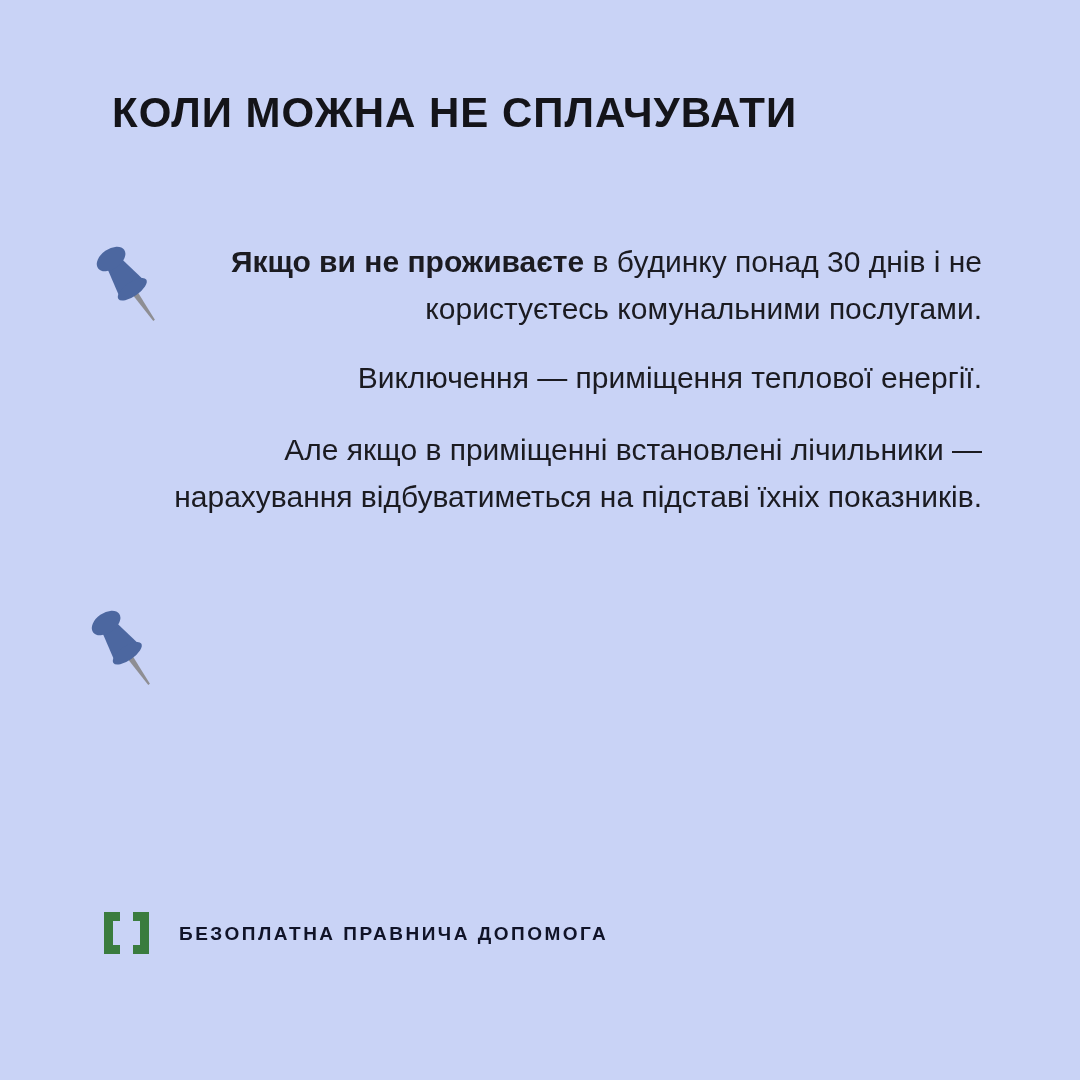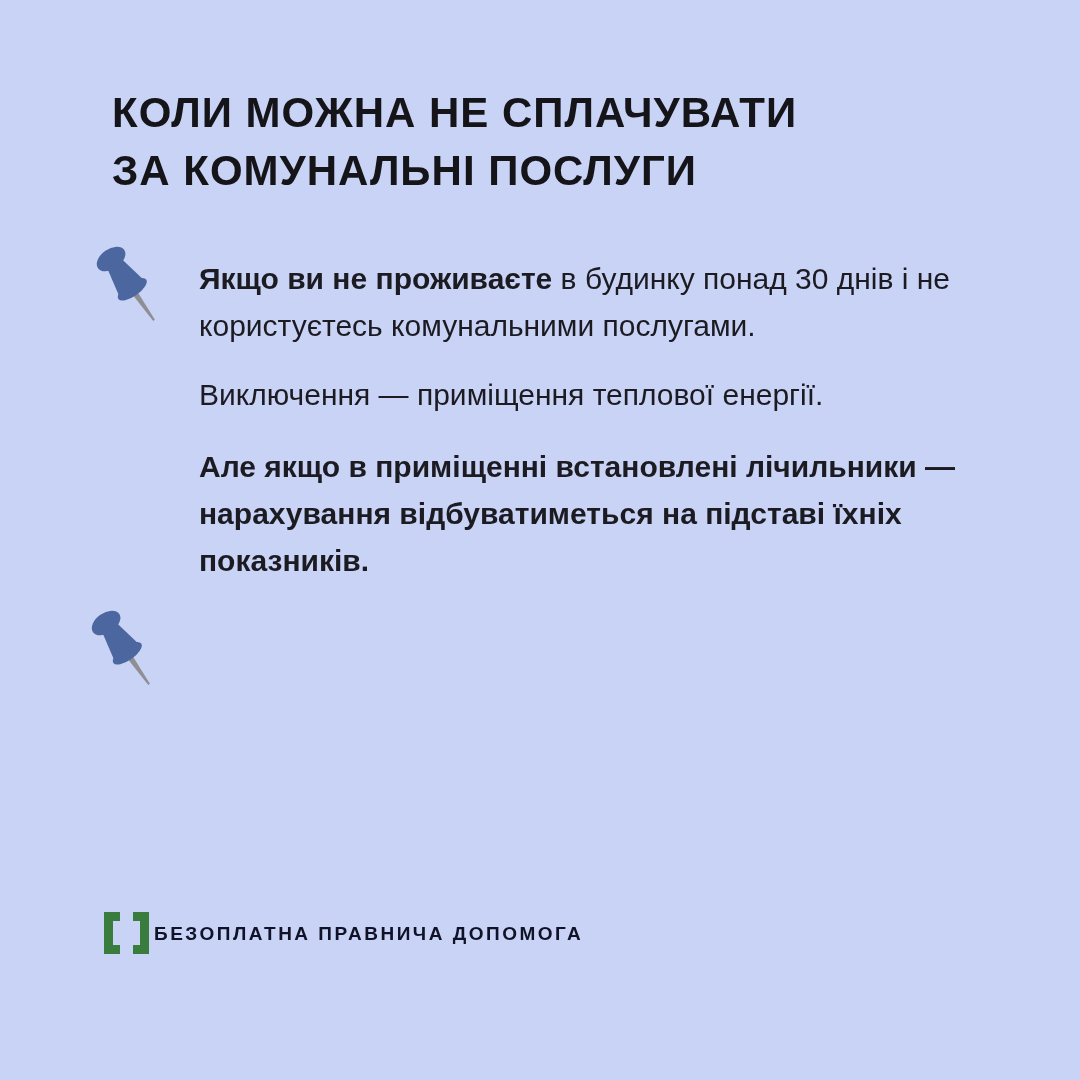--- a/index.html
+++ b/index.html
@@ -11,51 +11,52 @@
     --bracket-green:#3a7c3e;
     --footer-text:#101328;
   }
   html,body{margin:0;padding:0;}
   body{font-family:"Liberation Sans", sans-serif;}
   .canvas{
     position:relative;
     width:1080px;height:1080px;
     background:var(--background);
     overflow:hidden;
+    text-align:right;
   }
   .title{
     position:absolute;left:112px;top:84px;
     margin:0;
     font-size:42px;line-height:58px;
     font-weight:800;letter-spacing:1px;
     color:var(--title-color);
     text-transform:uppercase;
   }
   .body-text{
-    position:absolute;margin:17px;
+    position:absolute;margin:0;
     font-size:30px;line-height:47px;
     color:var(--text);
     font-weight:400;
   }
   .body-text b{font-weight:700;}
   .bullet1-text{left:182px;top:238px;width:800px;}
   .par-exception{left:182px;top:354px;width:800px;}
-  .par-meters{left:182px;top:426px;width:810px;font-weight:bold;}
+  .par-meters{left:172px;top:426px;width:810px;}
   .bullet2-text{left:182px;top:601px;width:500px;}
   .pin{
     position:absolute;
     transform:rotate(-35deg);
   }
   .pin-1{left:98px;top:240px;}
   .pin-2{left:93px;top:604px;}
   .pin .body{fill:var(--pin-blue);}
   .pin .needle{fill:var(--pin-needle);}
   .footer{
     position:absolute;left:104px;top:912px;
-    display:flex;align-items:center;gap:5px;
+    display:flex;align-items:center;gap:30px;
   }
   .brackets{display:flex;gap:13px;}
   .bracket{width:7px;height:24px;display:inline-block;}
   .bracket-left{
     border-left:9px solid var(--bracket-green);
     border-top:9px solid var(--bracket-green);
     border-bottom:9px solid var(--bracket-green);
   }
   .bracket-right{
     border-right:9px solid var(--bracket-green);
@@ -68,21 +69,21 @@
     color:var(--footer-text);
     text-transform:uppercase;
     padding-top:2px;
   }
 </style>
 </head>
 <body>
 
 <div class="canvas">
 
-  <h1 class="title"><span>КОЛИ МОЖНА НЕ СПЛАЧУВАТИ</span><br><span>ЗА КОМУНАЛЬНІ ПОСЛУГИ</span></h1>
+  <h1 class="title"><span>КОЛИ МОЖНА НЕ СПЛАЧУВАТИ</span><br></h1>
 
   <svg class="pin pin-1" width="64" height="92" viewBox="0 0 64 92" aria-hidden="true">
     <polygon class="needle" points="29,52 35,52 33,88 31,88"></polygon>
     <path class="body" d="M24,16 L40,16 L47,50 L17,50 Z"></path>
     <ellipse class="body" cx="32" cy="13" rx="16" ry="10"></ellipse>
     <ellipse class="body" cx="32" cy="50" rx="17" ry="7"></ellipse>
   </svg>
 
   <p class="body-text bullet1-text"><b>Якщо ви не проживаєте</b><span> в будинку понад 30 днів і не користуєтесь комунальними послугами.</span></p>
 

